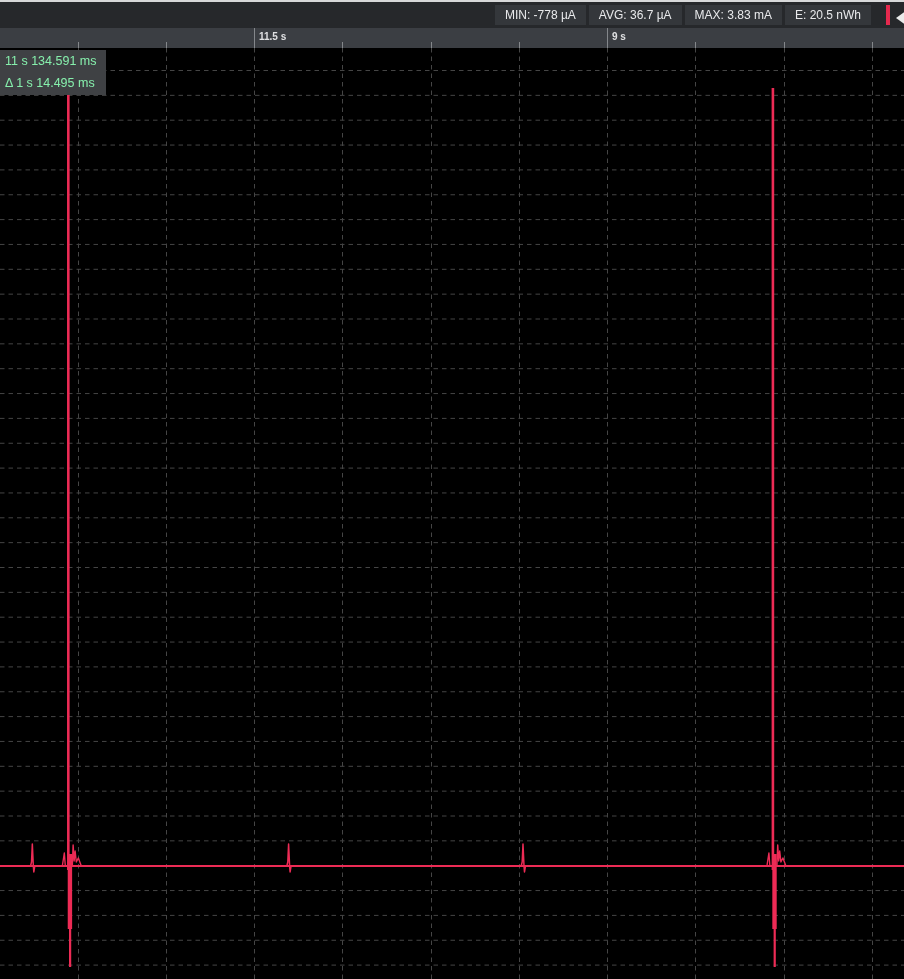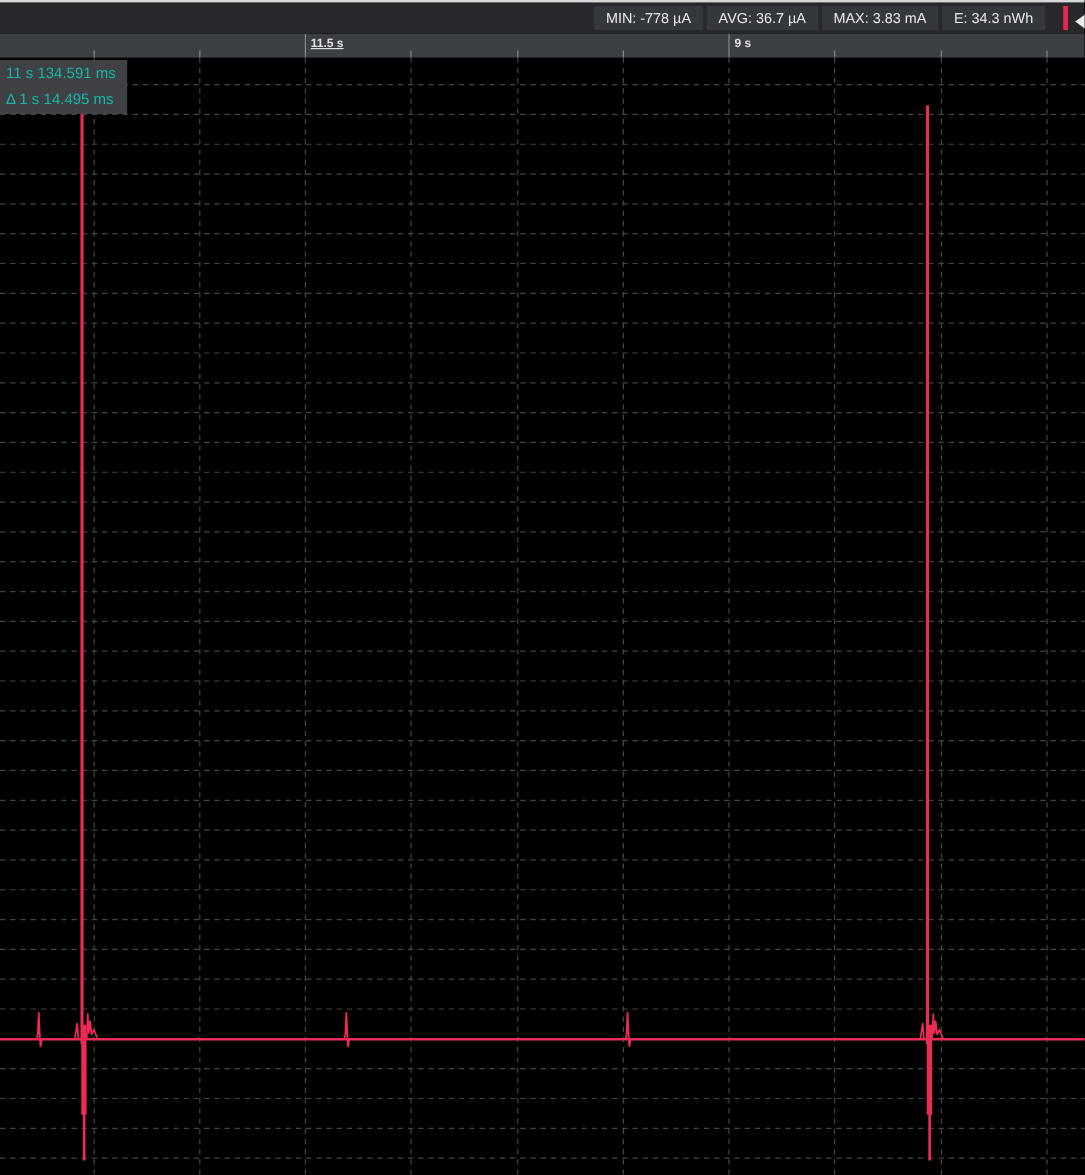--- a/index.html
+++ b/index.html
@@ -22,21 +22,21 @@
             overflow:hidden;z-index:3;}
   .tick-minor{position:absolute;bottom:0;width:1px;height:6px;background:#84878b;}
   .tick-major{position:absolute;top:0;width:1px;height:20px;background:#84878b;}
   .tick-label{position:absolute;top:3px;font-size:10px;font-weight:600;color:#e0e1e3;
               white-space:nowrap;}
 
   
   svg.chart{position:absolute;top:0;left:0;z-index:1;}
 
   
-  .tooltip{position:absolute;left:0;top:50px;z-index:5;background:#3f4144;color:#14b8a6;
+  .tooltip{position:absolute;left:0;top:50px;z-index:5;background:#3f4144;color:#86efac;
            font-size:12.5px;line-height:22px;padding:0 9px 1px 5px;white-space:nowrap;}
 </style>
 </head>
 <body>
 
 <div class="app">
 
   <svg class="chart" id="chart-svg" width="904" height="979">
       <line x1="78.5" y1="48" x2="78.5" y2="979" stroke="#454545" stroke-width="1" fill="none" stroke-dasharray="4.5 4"></line>
       <line x1="166.5" y1="48" x2="166.5" y2="979" stroke="#454545" stroke-width="1" fill="none" stroke-dasharray="4.5 4"></line>
@@ -99,31 +99,31 @@
       <polyline points="30.521999999999565,866 31.521999999999565,862 32.32199999999956,844 33.32199999999956,866 33.82199999999956,872 34.82199999999956,866" stroke="#ed2b55" stroke-width="1.5" fill="none" stroke-linejoin="round" stroke-linecap="round"></polyline>
       <polyline points="286.8000000000005,866 287.8000000000005,862 288.60000000000053,844 289.60000000000053,866 290.10000000000053,872 291.10000000000053,866" stroke="#ed2b55" stroke-width="1.5" fill="none" stroke-linejoin="round" stroke-linecap="round"></polyline>
       <polyline points="521.1919999999998,866 522.1919999999998,862 522.9919999999997,844 523.9919999999997,866 524.4919999999997,872 525.4919999999997,866" stroke="#ed2b55" stroke-width="1.5" fill="none" stroke-linejoin="round" stroke-linecap="round"></polyline>
     </svg>
 
   <div class="statsbar">
     <div class="stats-group">
       <div class="stat-box">MIN: -778 µA</div>
       <div class="stat-box">AVG: 36.7 µA</div>
       <div class="stat-box">MAX: 3.83 mA</div>
-      <div class="stat-box">E: 34.3 nWh</div>
+      <div class="stat-box">E: 20.5 nWh</div>
     </div>
     <div class="sel-marker"></div>
     <div class="collapse-arrow"></div>
   </div>
 
   <div class="timeaxis" id="timeaxis">
       <div class="tick-minor" style="left: 78px;"></div>
       <div class="tick-minor" style="left: 166px;"></div>
       <div class="tick-major" style="left: 254px;"></div>
-      <div class="tick-label" style="left: 259px; text-decoration: underline;">11.5 s</div>
+      <div class="tick-label" style="left: 259px;">11.5 s</div>
       <div class="tick-minor" style="left: 342px;"></div>
       <div class="tick-minor" style="left: 431px;"></div>
       <div class="tick-minor" style="left: 519px;"></div>
       <div class="tick-major" style="left: 607px;"></div>
       <div class="tick-label" style="left: 612px;">9 s</div>
       <div class="tick-minor" style="left: 695px;"></div>
       <div class="tick-minor" style="left: 784px;"></div>
       <div class="tick-minor" style="left: 872px;"></div>
     </div>
 

